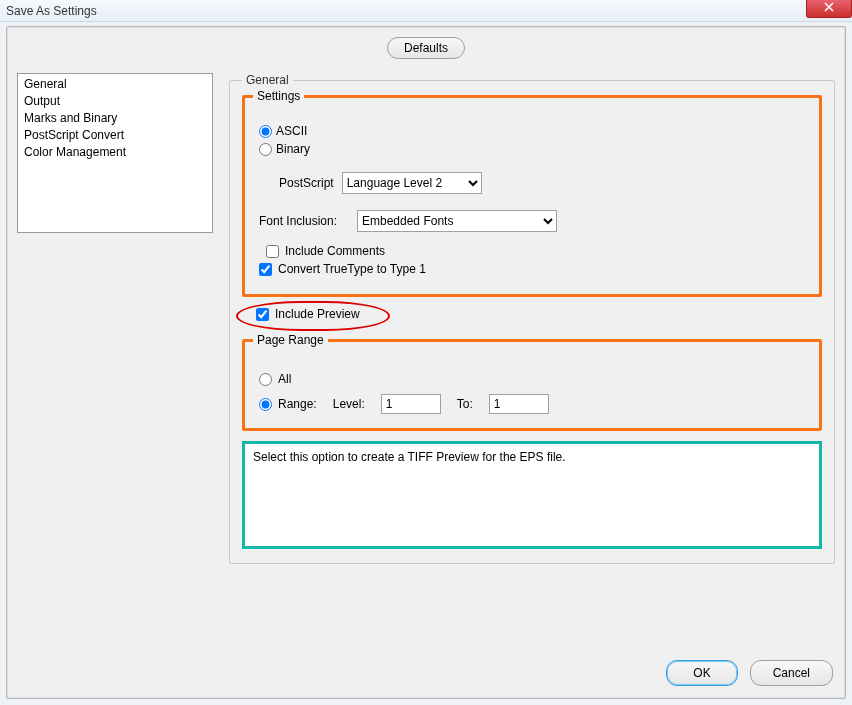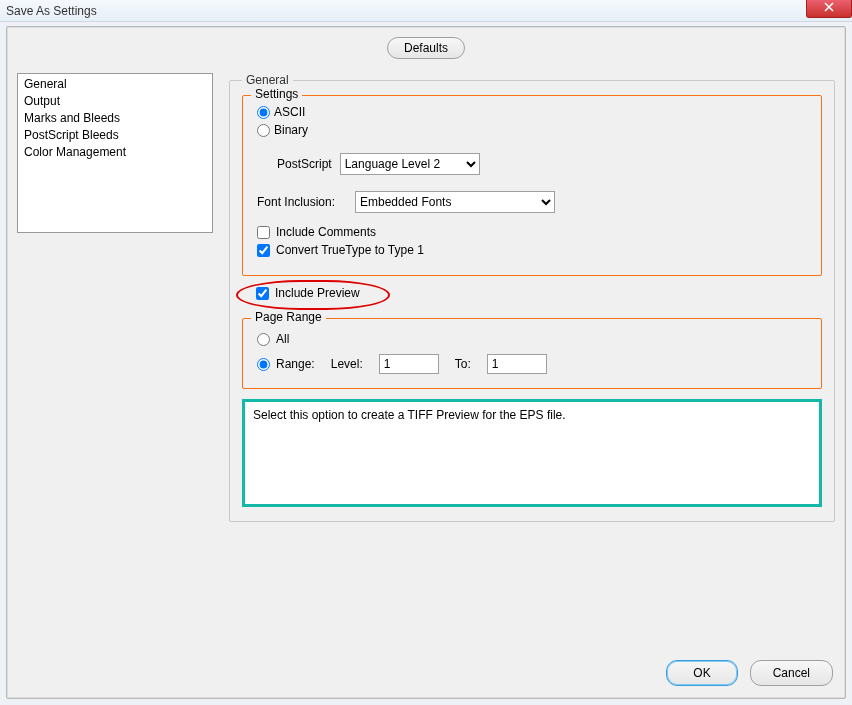--- a/index.html
+++ b/index.html
@@ -96,23 +96,23 @@
     border: 1px solid #c9c9c9;
     border-radius: 2px;
     padding: 8px 12px 14px 12px;
     margin: 0 0 8px 0;
   }
   fieldset.group > legend {
     padding: 0 4px;
     color: #333;
   }
   .sub-group {
-    border: 1px solid #f97316;
+    border: 3px solid #f97316;
     border-radius: 2px;
-    padding: 9px 14px 14px 14px;
+    padding: 26px 14px 14px 14px;
     margin-top: 4px;
     position: relative;
   }
   .sub-legend {
     position: absolute;
     top: -9px;
     left: 8px;
     background: #f0f0f0;
     padding: 0 4px;
   }
@@ -184,22 +184,22 @@
   <div class="content">
 
     <div class="defaults-row">
       <button class="win">Defaults</button>
     </div>
 
     <div class="columns">
       <div class="sidebar">
         <div class="item">General</div>
         <div class="item">Output</div>
-        <div class="item">Marks and Bleeds</div>
-        <div class="item">PostScript Bleeds</div>
+        <div class="item">Marks and Binary</div>
+        <div class="item">PostScript Convert</div>
         <div class="item">Color Management</div>
       </div>
 
       <div class="main">
         <fieldset class="group" style="padding-top:4px;">
           <legend>General</legend>
 
           <div class="sub-group">
             <span class="sub-legend">Settings</span>
 
@@ -222,21 +222,21 @@
               </div>
             </div>
 
             <div class="row" style="margin-top:10px;">
               <span style="width:90px;">Font Inclusion:</span>
               <select class="win" style="width:200px;">
                 <option>Embedded Fonts</option>
               </select>
             </div>
 
-            <div class="chk-row" style="margin-top:12px;">
+            <div class="chk-row" style="margin-top:12px;margin-left:7px;">
               <input type="checkbox" style="">
               <span>Include Comments</span>
             </div>
             <div class="chk-row">
               <input type="checkbox" checked="" style="">
               <span>Convert TrueType to Type 1</span>
             </div>
           </div>
 
           <div style="position:relative; margin-top:10px; padding-left:14px;">

